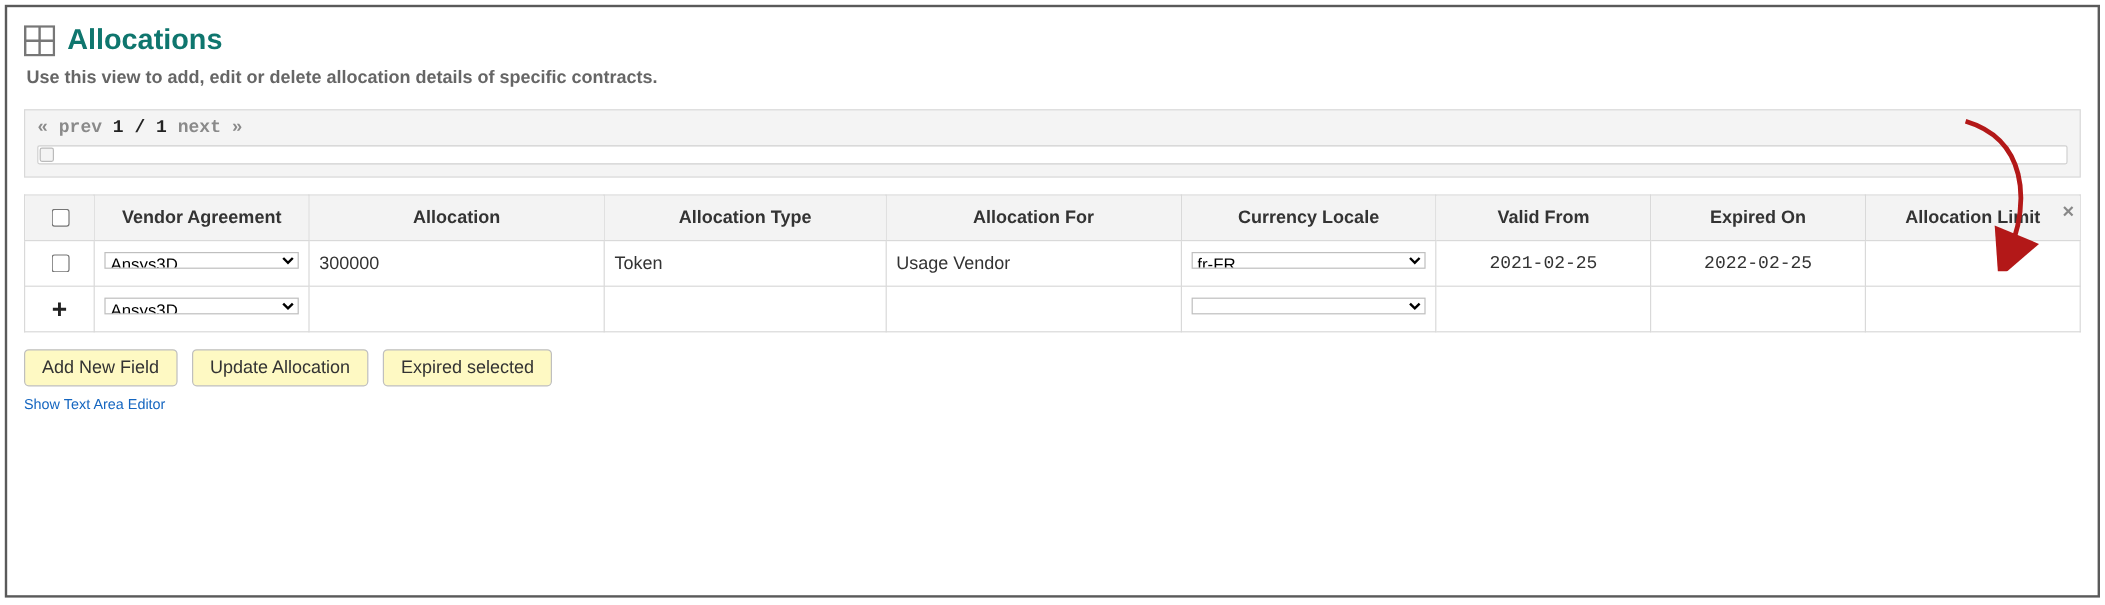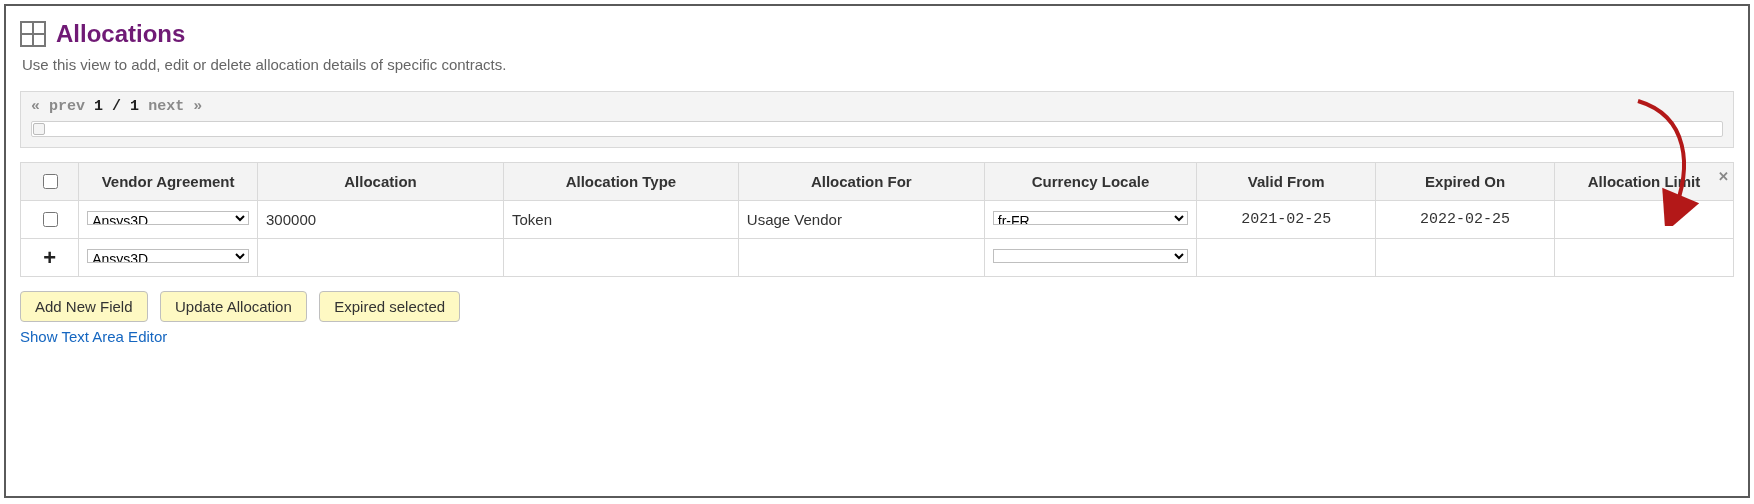--- a/index.html
+++ b/index.html
@@ -1,22 +1,22 @@
 <!DOCTYPE html>
 <html><head>
 <meta charset="utf-8">
 <style>
   * { box-sizing: border-box; }
   html,body { margin:0; padding:0; font-family: "Segoe UI", Arial, Helvetica, sans-serif; color:#333; background:#fff; }
   .frame { border:2px solid #5a5a5a; margin:4px; padding:0 0 40px 0; min-height:494px; position:relative; }
   .inner { padding: 8px 14px 0 14px; }
   .title-row { display:flex; align-items:center; gap:10px; margin:6px 0 4px 0;}
   .grid-icon svg { display:block; }
-  h1 { font-size:24px; font-weight:700; color:#701a75; margin:0; }
-  .subtitle { color:#666; font-size:15px; margin:8px 0 18px 2px;}
+  h1 { font-size:24px; font-weight:700; color:#0f766e; margin:0; }
+  .subtitle { color:#666; font-size:15px; margin:8px 0 18px 2px;font-weight:bold;}
   .pager-box { border:1px solid #d9d9d9; background:#f4f4f4; padding:6px 10px 10px 10px; margin: 0 0 14px 0; font-family: Liberation Mono, monospace;}
   .pager-nav { font-size:15px; color:#8a8a8a; font-weight:600;}
   .pager-nav .cur { color:#222; }
   .pager-slider { height:16px; background:#fff; border:1px solid #d0d0d0; margin-top:6px; position:relative; border-radius:2px;}
   .pager-thumb { position:absolute; left:1px; top:1px; width:12px; height:12px; background:#f4f4f4; border:1px solid #bbb; border-radius:2px;}
   table.grid { width:100%; border-collapse:collapse; table-layout:fixed;}
   table.grid th, table.grid td { border:1px solid #d9d9d9; padding:6px 8px; font-size:15px; vertical-align:middle; height:38px;}
   table.grid th { background:#f3f3f3; color:#333; font-weight:700; text-align:center; position:relative;}
   col.c0 { width:52px;}
   col.c1 { width:160px;}
@@ -29,21 +29,21 @@
   col.c8 { width:160px;}
   .th-close { position:absolute; right:4px; top:6px; color:#888; font-size:13px; cursor:pointer;}
   .cell-chk { text-align:center;}
   input[type=checkbox]{ width:15px; height:15px;}
   .plus { font-size:22px; font-weight:700; line-height:1; color:#222; cursor:pointer; user-select:none;}
   select.vsel { width:100%; height:14px; font-size:14px; border:1px solid #bfbfbf; background:#fff;}
   .right { text-align:left; padding-right:12px;}
   .mono { font-family: Consolas, "Courier New", monospace; font-size:14px; text-align:center;}
   .btnrow { margin:14px 0 6px 0;}
   button.act { background:#fef9c3; border:1px solid #bfbfbf; border-radius:4px; padding:6px 14px; font-size:15px; color:#333; cursor:pointer; margin-right:8px;}
-  a.link { color:#1566c0; text-decoration:none; font-size:15px;}
+  a.link { color:#1566c0; text-decoration:none; font-size:12px;}
   
   .arrow { position:absolute; right:40px; top:90px; pointer-events:none;}
 </style>
 </head>
 <body>
 
 <div class="frame">
   <div class="inner">
 
     <div class="title-row">

